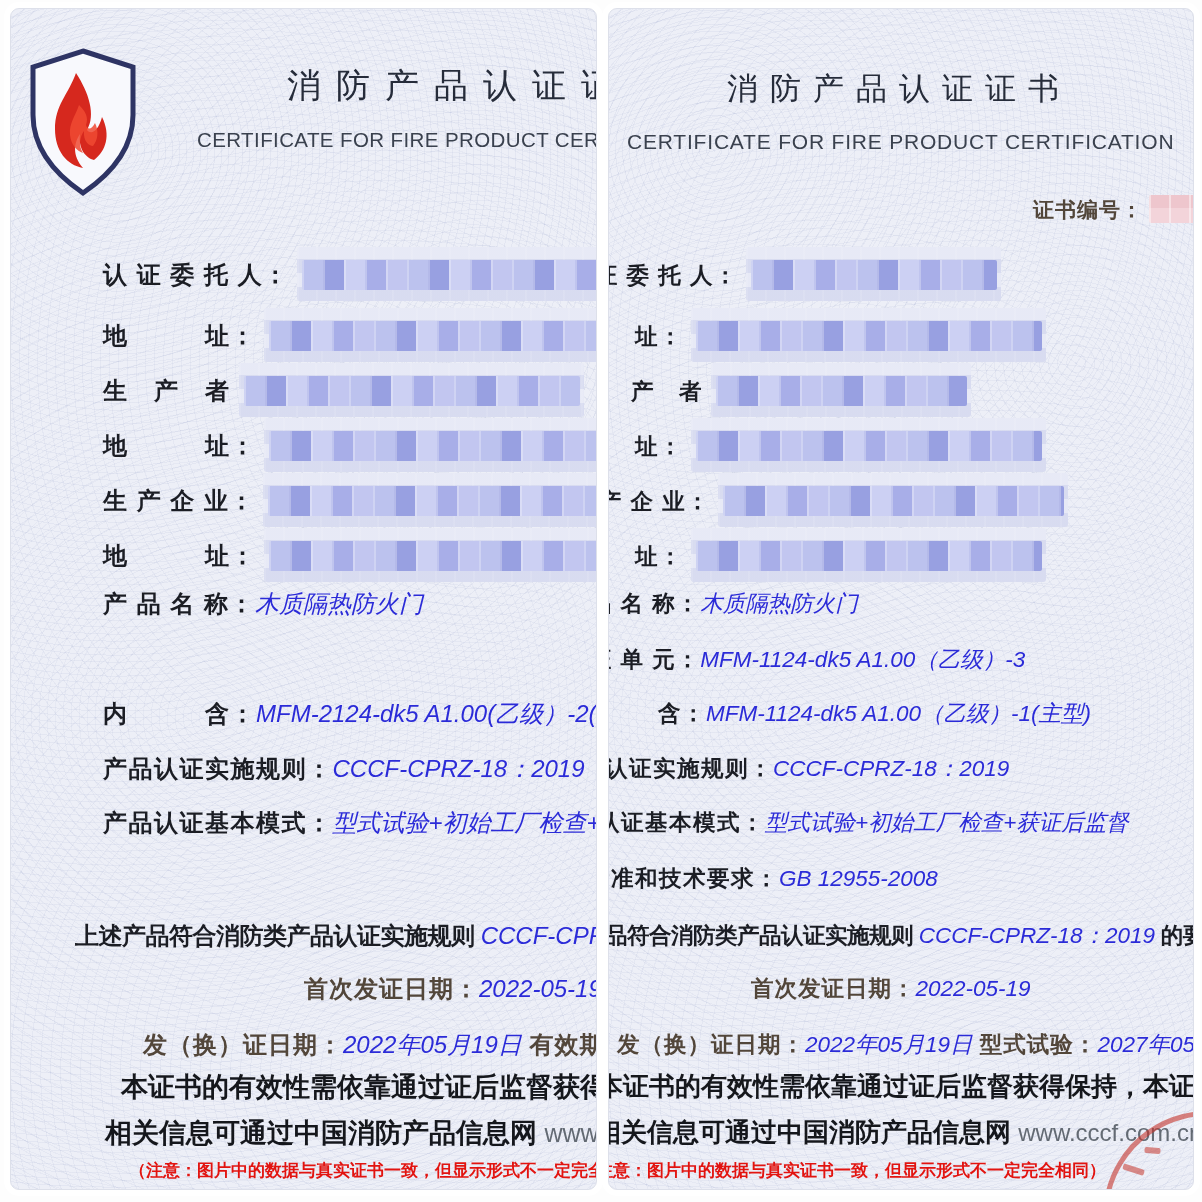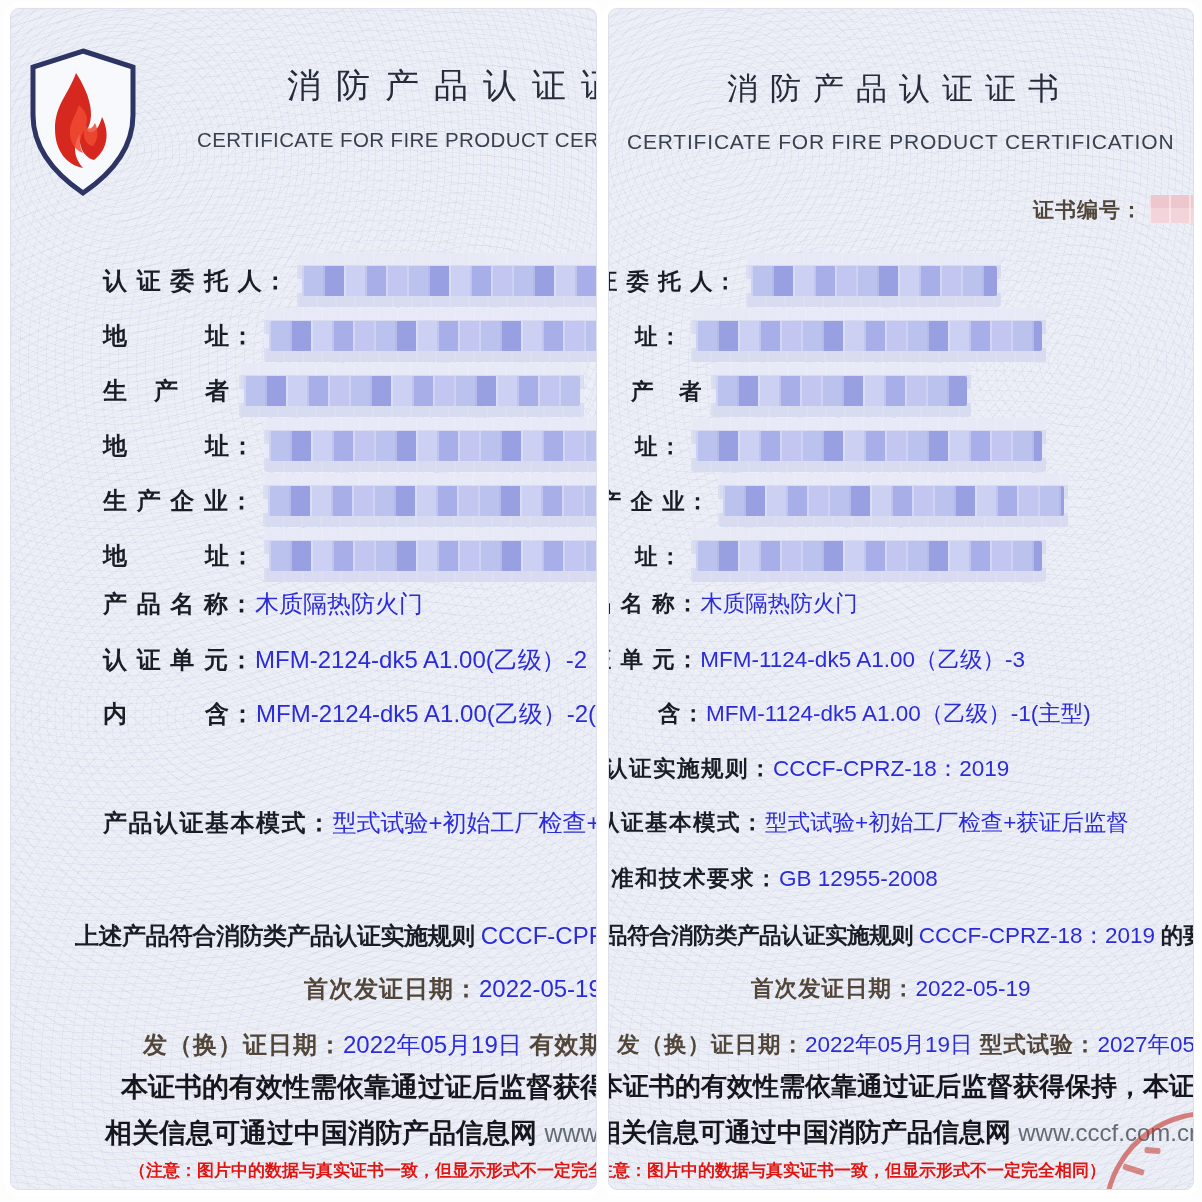--- a/index.html
+++ b/index.html
@@ -15,21 +15,21 @@
       repeating-radial-gradient(circle at 65% 90%, rgba(140,152,195,.09) 0 1px, transparent 1px 10px);
     border:1px solid #dde0ea;box-shadow:0 0 0 6px #ffffff;}
   .cl{left:10px;width:585px;}
   .cr{left:608px;width:584px;}
 
   .row{position:absolute;white-space:nowrap;line-height:1.2;}
   .cl .row{font-size:24px;}
   .cr .row{font-size:22.5px;}
 
   .lab{color:#1b1d24;font-weight:600;letter-spacing:1.5px;}
-  .val{color:#2b2bd8;font-weight:500;}
+  .val{color:#2b2bd8;font-weight:500;font-style:italic;}
   .brown{color:#52463a;font-weight:600;letter-spacing:1px;}
   .blk{color:#15171c;font-weight:700;}
   .url{color:#636a73;font-weight:500;}
   .rednote{color:#e21410;font-weight:700;}
 
   .r-title{font-weight:500;color:#262c3a;}
   .cl .r-title{left:276px;top:56px;font-size:34px;letter-spacing:15px;}
   .cr .r-title{left:118px;top:61px;font-size:31px;letter-spacing:12px;}
   .r-sub{color:#3a414e;font-weight:500;}
   .cl .r-sub{left:186px;top:119px;font-size:20.5px;letter-spacing:.4px;}
@@ -52,21 +52,21 @@
   .cr .r1 .m{width:255px;} .cr .r2 .m{width:355px;} .cr .r3 .m{width:260px;}
   .cr .r4 .m{width:355px;} .cr .r5 .m{width:350px;} .cr .r6 .m{width:355px;}
 
   
   .redact{display:inline-block;vertical-align:middle;width:95px;height:28px;margin-left:6px;margin-top:-4px;border-radius:2px;
      background:
        repeating-linear-gradient(90deg, rgba(255,255,255,.45) 0 2px, transparent 2px 20px),
        repeating-linear-gradient(0deg, #f3d4da 0 15px, #eec6cd 15px 30px);}
 
   
-  .r1{top:250px;} .r2{top:305px;} .r3{top:360px;} .r4{top:415px;} .r5{top:470px;} .r6{top:525px;}
+  .r1{top:244px;} .r2{top:305px;} .r3{top:360px;} .r4{top:415px;} .r5{top:470px;} .r6{top:525px;}
   .r7{top:581px;} .r8{top:637px;} .r9{top:691px;} .r10{top:746px;} .r11{top:800px;} .r12{top:856px;}
   .r13{top:913px;} .r14{top:966px;} .r15{top:1022px;} .r16{top:1062px;} .r17{top:1108px;} .r18{top:1152px;}
 
   .cl .r1,.cl .r2,.cl .r3,.cl .r4,.cl .r5,.cl .r6,.cl .r7,.cl .r8,.cl .r9,.cl .r10,.cl .r11,.cl .r12{left:92px;}
   .cl .r13{left:64px;} .cl .r14{left:293px;} .cl .r15{left:132px;}
   .cl .r16{left:110px;font-size:27px;} .cl .r17{left:94px;font-size:27px;}
   .cl .r17 .url{font-size:25px;} .cl .r18{left:118px;font-size:17px;}
 
   .cr .r1{left:-46px;} .cr .r2{left:-70px;} .cr .r3{left:-26px;} .cr .r4{left:-70px;}
   .cr .r5{left:-42px;} .cr .r6{left:-70px;} .cr .r7{left:-52px;} .cr .r8{left:-52px;}
@@ -118,25 +118,25 @@
     <div class="row r5">
       <span class="lab">生 产 企 业：</span><span class="m"></span>
     </div>
     <div class="row r6">
       <span class="lab">地　　　址：</span><span class="m"></span>
     </div>
 
     <div class="row r7">
       <span class="lab">产 品 名 称：</span><span class="val">木质隔热防火门</span>
     </div>
-    <div class="row r8">
-      <span class="lab">认 证 单 元：</span><span class="val">MFM-2124-dk5 A1.00(乙级）-2</span>
-    </div>
     <div class="row r9">
       <span class="lab">内　　　含：</span><span class="val">MFM-2124-dk5 A1.00(乙级）-2(主型)</span>
+    </div>
+    <div class="row r10">
+      <span class="lab">产品认证实施规则：</span><span class="val">CCCF-CPRZ-18：2019</span>
     </div>
     <div class="row r11">
       <span class="lab">产品认证基本模式：</span><span class="val">型式试验+初始工厂检查+获证后监督</span>
     </div>
 
     <div class="row r13">
       <span class="lab2">上述产品符合消防类产品认证实施规则 </span><span class="val">CCCF-CPRZ-18：2019</span><span class="lab2"></span>
     </div>
 
     <div class="row r14">

